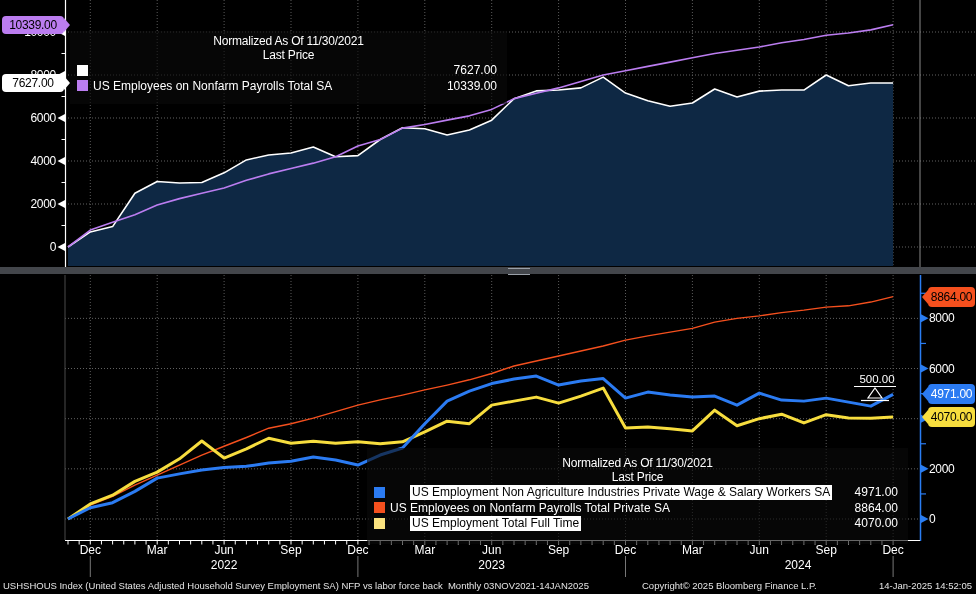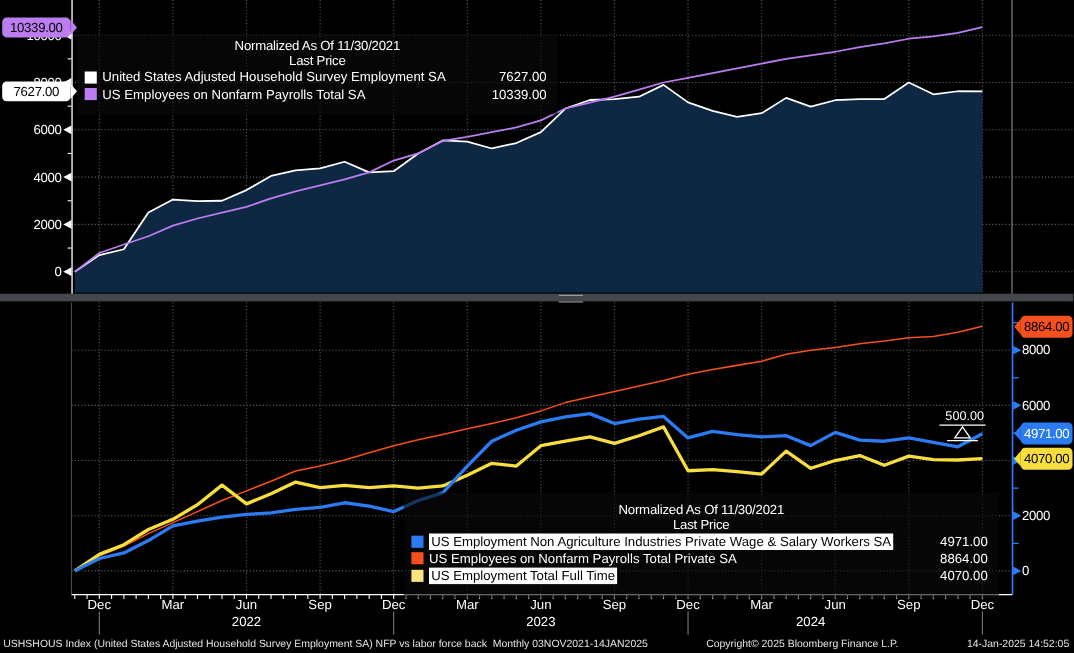--- a/index.html
+++ b/index.html
@@ -10,21 +10,21 @@
   .gridv{stroke:#5a5a5a;stroke-width:1;stroke-dasharray:1 2;}
   .ylab{position:absolute;font-size:12px;letter-spacing:-0.3px;z-index:2;line-height:14px;}
   .ylab.left{width:44px;text-align:right;left:12px;}
   .ylab.right{left:929px;}
   .xlab{position:absolute;font-size:12px;transform:translateX(-50%);z-index:2;line-height:13px;}
   .legend{position:absolute;background:rgba(10,10,10,0.62);z-index:5;font-size:12px;}
   .leg-title{text-align:center;line-height:14px;letter-spacing:-0.2px;}
   .leg-row{display:flex;align-items:center;line-height:14.6px;padding:0 10px 0 7px;margin-top:1px;white-space:nowrap;}
   .sw{width:11px;height:11px;margin-right:5px;flex:none;}
   .leg-val{margin-left:auto;padding-left:8px;}
-  .hl{background:#fff;color:#000;padding:0 2px;}
+  .hl{background:#fff;color:#000;padding:0 2px;margin-left:20px;}
   .badge{position:absolute;font-size:12px;border-radius:4px;display:flex;align-items:center;
          justify-content:center;z-index:6;letter-spacing:-0.3px;}
   .tip{position:absolute;width:0;height:0;}
   .divider-handle{position:absolute;left:508px;top:268px;width:22px;height:5px;z-index:3;
        border-top:1.5px solid #9aa0a8;border-bottom:1.5px solid #9aa0a8;}
   .anno{position:absolute;z-index:4;font-size:11.5px;color:#fff;}
   .anno-text{width:50px;text-align:center;line-height:12px;}
   .status{position:absolute;top:580px;font-size:9.5px;color:#e4e4e4;z-index:7;white-space:pre;line-height:11px;}
   .sb-left{left:3px;}
   .sb-copy{left:642px;}
@@ -186,21 +186,20 @@
       <line x1="893.1" x2="893.1" y1="556" y2="577" stroke="#777" stroke-width="1"></line>
     </svg>
 
   <div class="divider-handle"></div>
 
   <div class="legend" id="legend-top" style="left:70px;top:31px;width:437px;height:70px;padding-top:3px;">
     <div class="leg-title">Normalized As Of 11/30/2021</div>
     <div class="leg-title">Last Price</div>
   <div class="leg-row">
         <span class="sw" style="background: rgb(255, 255, 255);"></span>
-        <span>United States Adjusted Household Survey Employment SA</span>
         <span class="leg-val">7627.00</span>
       </div>
       <div class="leg-row">
         <span class="sw" style="background: rgb(187, 125, 240);"></span>
         <span>US Employees on Nonfarm Payrolls Total SA</span>
         <span class="leg-val">10339.00</span>
       </div>
     </div>
 
   <div class="legend" id="legend-bottom" style="left:367px;top:448px;width:541px;height:88px;padding-top:8px;">
@@ -254,21 +253,21 @@
     <div class="xlab" style="left: 424.8px; top: 544px;">Mar</div>
     <div class="xlab" style="left: 491.7px; top: 544px;">Jun</div>
     <div class="xlab" style="left: 558.6px; top: 544px;">Sep</div>
     <div class="xlab" style="left: 625.5px; top: 544px;">Dec</div>
     <div class="xlab" style="left: 692.4px; top: 544px;">Mar</div>
     <div class="xlab" style="left: 759.3px; top: 544px;">Jun</div>
     <div class="xlab" style="left: 826.2px; top: 544px;">Sep</div>
     <div class="xlab" style="left: 893.1px; top: 544px;">Dec</div>
     <div class="xlab" style="left: 224.1px; top: 559px;">2022</div>
     <div class="xlab" style="left: 491.7px; top: 559px;">2023</div>
-    <div class="xlab" style="left: 737px; top: 559px;">2024</div>
+    <div class="xlab" style="left: 798px; top: 559px;">2024</div>
     <div class="badge" style="background: rgb(255, 255, 255); color: rgb(0, 0, 0); left: 2px; top: 74.0195px; width: 62px; height: 18px;">
       <span class="tip" style="right: -6px; top: 2px; border-top: 7px solid transparent; border-bottom: 7px solid transparent; border-left: 6px solid rgb(255, 255, 255);"></span>
       <span>7627.00</span>
     </div>
     <div class="badge" style="background: rgb(187, 125, 240); color: rgb(0, 0, 0); left: 2px; top: 15.7115px; width: 62px; height: 18px;">
       <span class="tip" style="right: -6px; top: 2px; border-top: 7px solid transparent; border-bottom: 7px solid transparent; border-left: 6px solid rgb(187, 125, 240);"></span>
       <span>10339.00</span>
     </div>
     <div class="badge" style="background: rgb(43, 123, 242); color: rgb(255, 255, 255); left: 928px; top: 384.327px; width: 47px; height: 20px;">
       <span class="tip" style="left: -6px; top: 3px; border-top: 7px solid transparent; border-bottom: 7px solid transparent; border-right: 6px solid rgb(43, 123, 242);"></span>

